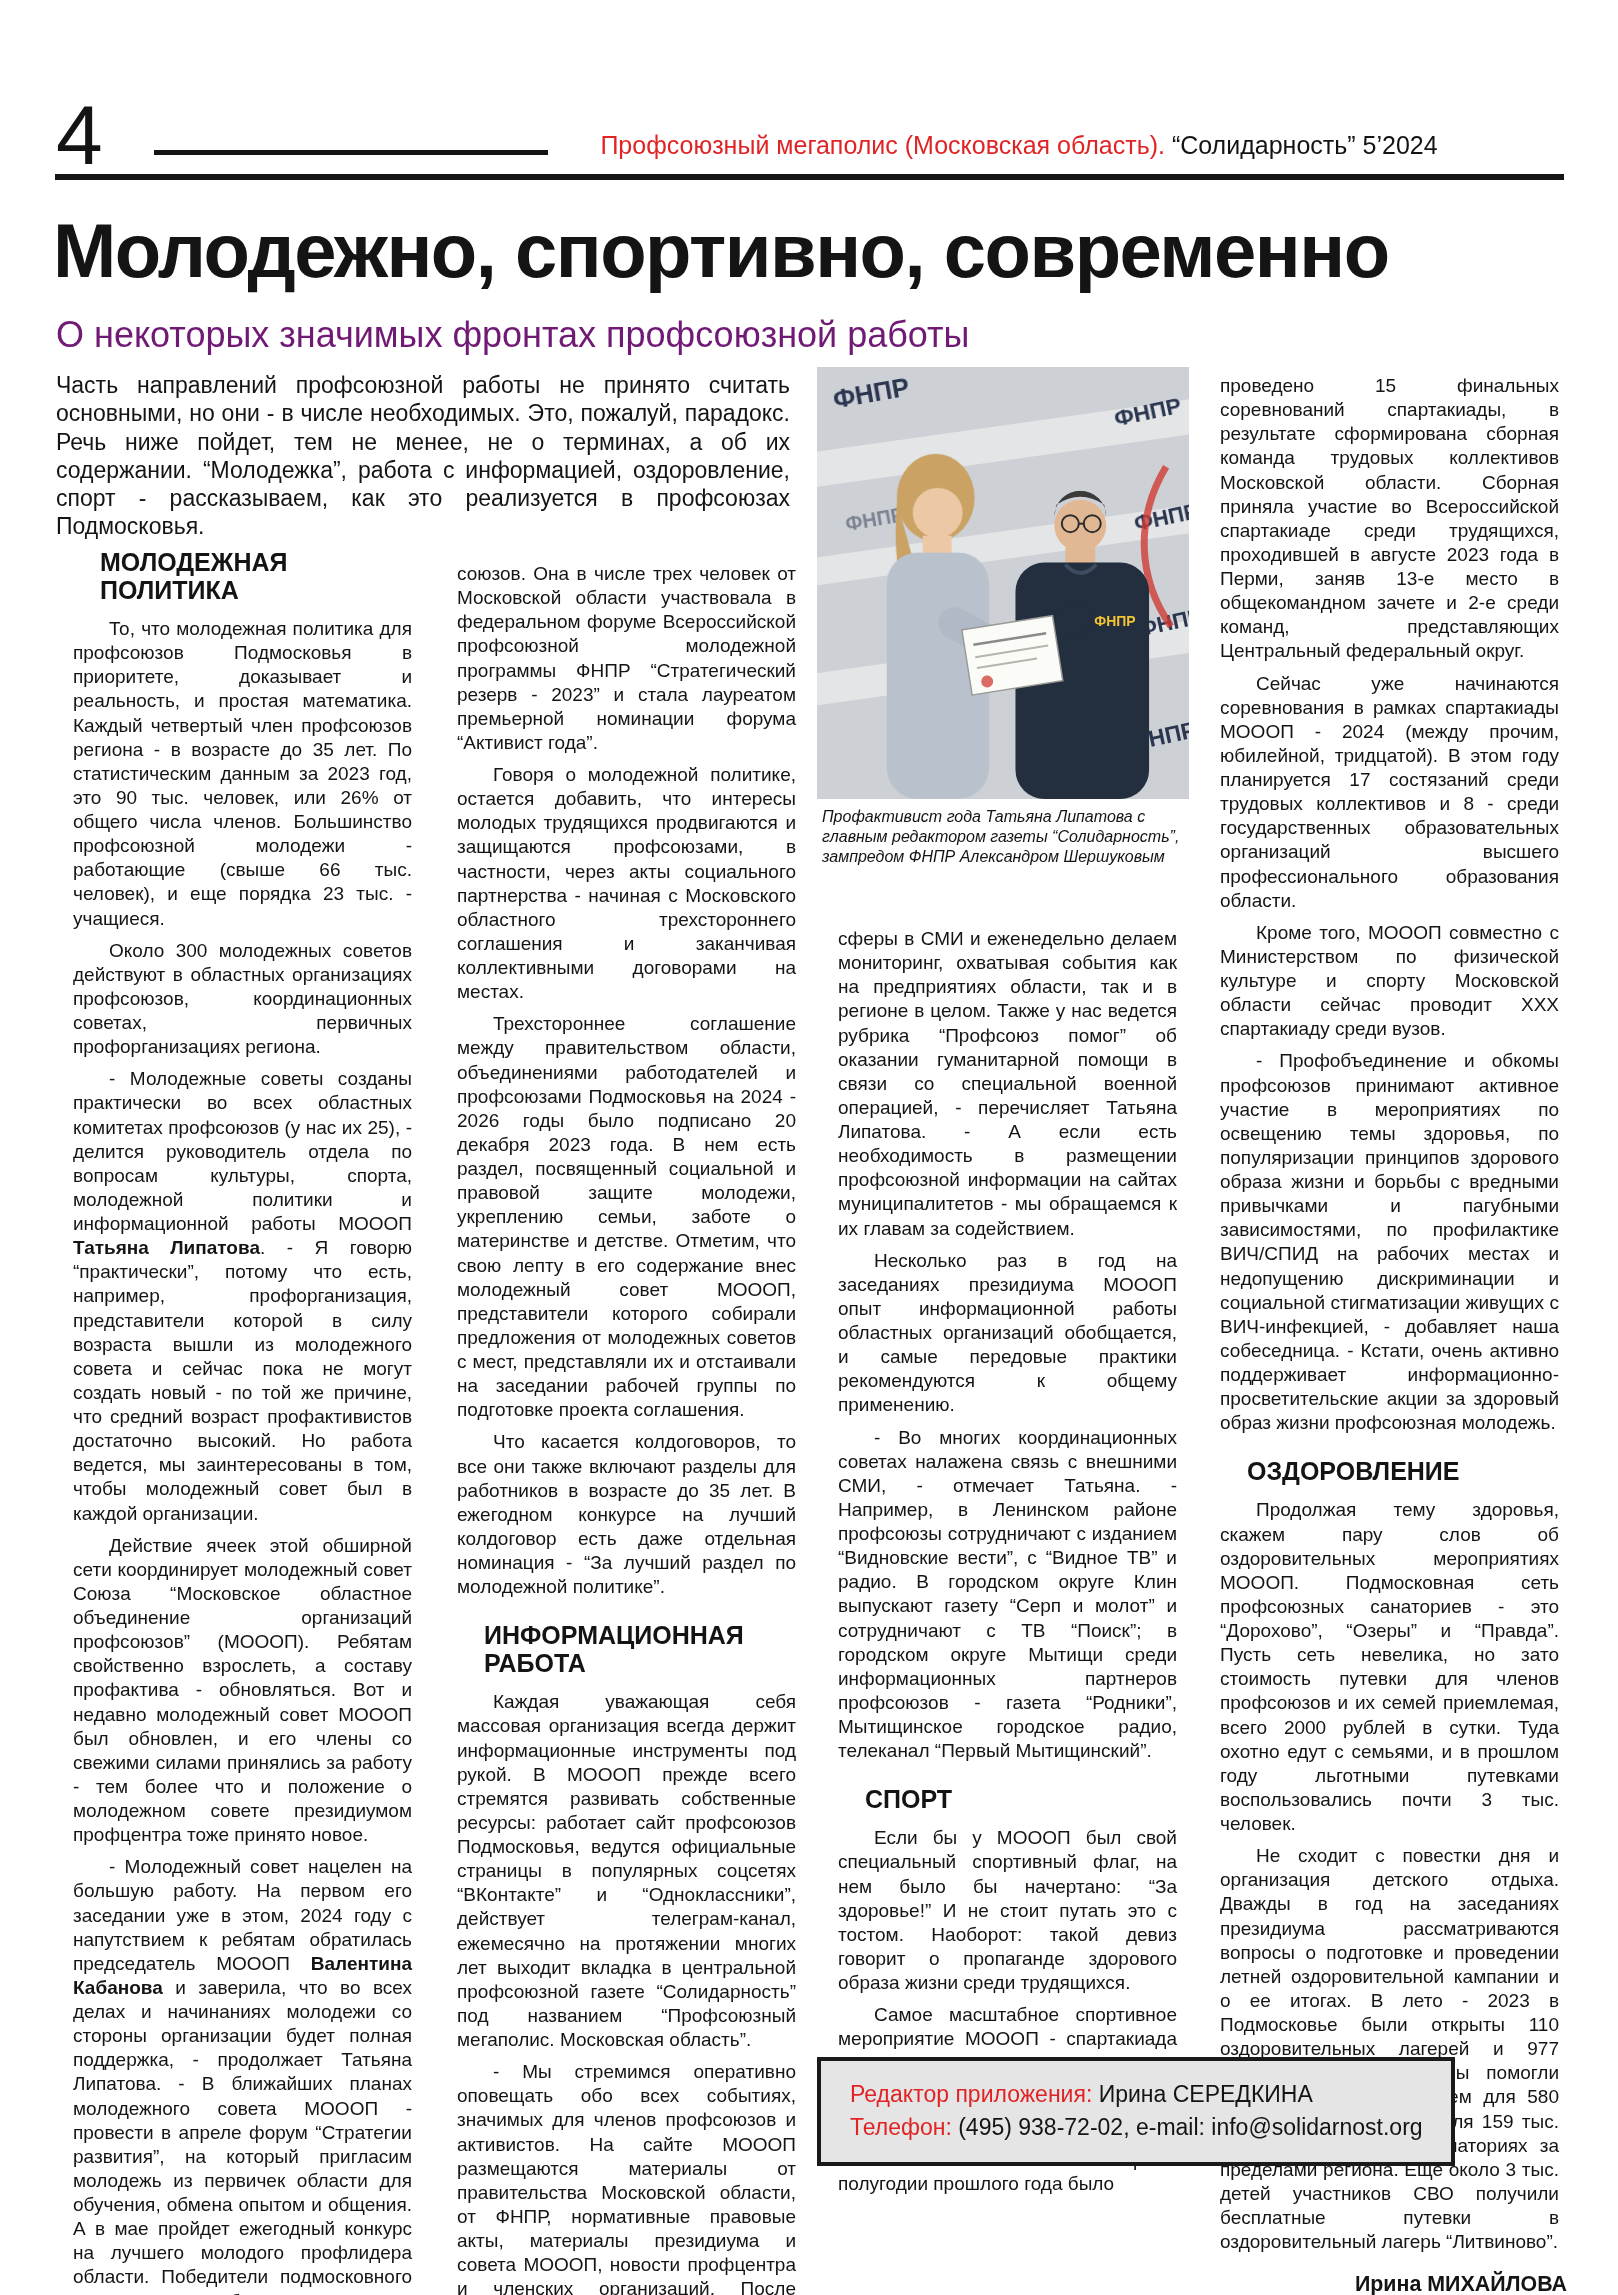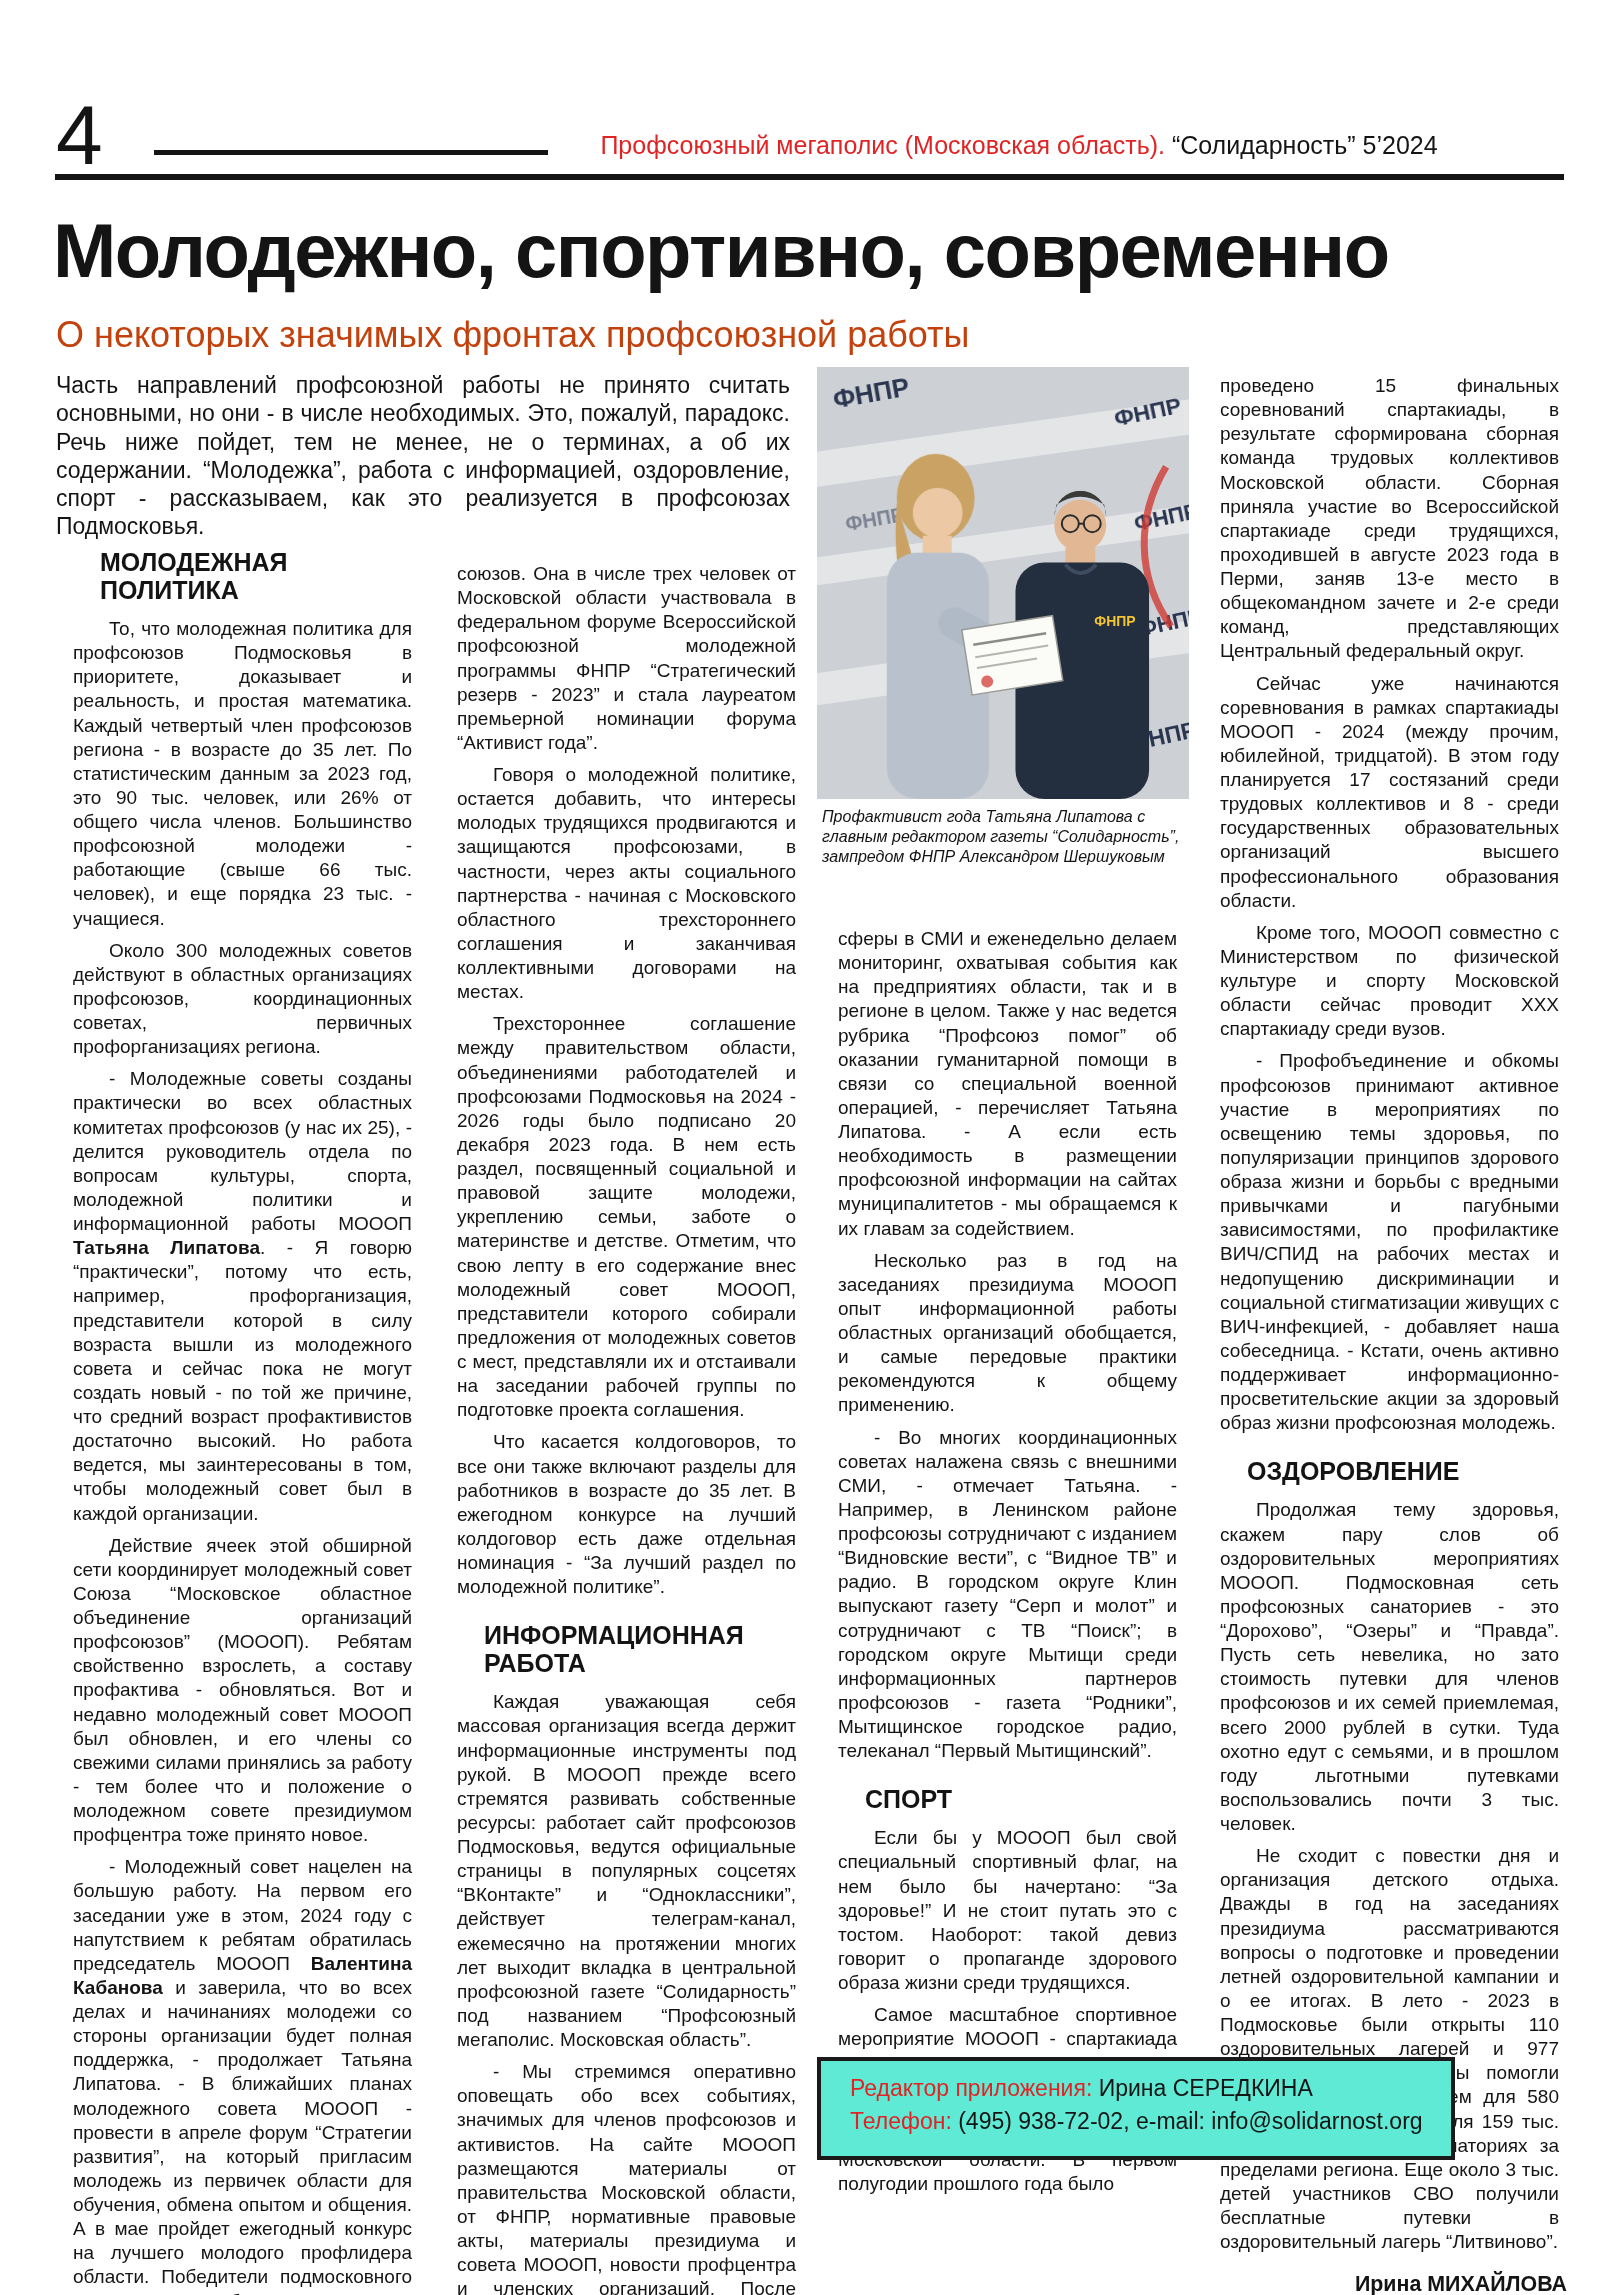--- a/index.html
+++ b/index.html
@@ -7,37 +7,37 @@
         font-family:"Liberation Sans",sans-serif;color:#141414;overflow:hidden;}
   
   .pagenum{position:absolute;left:56px;top:93px;font-size:84px;font-weight:400;line-height:1;}
   .rule-short{position:absolute;left:154px;top:150px;width:394px;height:4.5px;background:#141414;}
   .kicker{position:absolute;right:52px;top:131px;width:1096px;text-align:center;font-size:25px;white-space:nowrap;}
   .kicker .red{color:#e02425;}
   .top-rule{position:absolute;left:55px;top:174px;width:1509px;height:6px;background:#141414;}
   
   .headline{position:absolute;left:53px;top:211px;width:1525px;margin:0;
             font-size:76px;font-weight:700;letter-spacing:-1.5px;line-height:1.05;white-space:nowrap;}
-  .subtitle{position:absolute;left:56px;top:314px;margin:0;font-size:36px;font-weight:400;color:#c2410c;white-space:nowrap;}
+  .subtitle{position:absolute;left:56px;top:314px;margin:0;font-size:36px;font-weight:400;color:#701a75;white-space:nowrap;}
   
   .intro{position:absolute;left:56px;top:371px;width:734px;font-size:23px;line-height:1.23;
          font-weight:400;text-align:justify;}
   
   .col{position:absolute;width:355px;font-size:19px;line-height:1.27;text-align:justify;hyphens:auto;}
   .col .para{margin:8px;}
   .col .para.ind{text-indent:36px;}
   .sec{font-size:25px;font-weight:700;margin:22px 0 13px 0;padding-left:35px;text-align:left;line-height:1.12;}
   .sec.first{margin-top:0;}
   .byline{text-align:right;font-weight:700;font-size:21.4px;margin-top:17px;}
   
   .photo{position:absolute;left:817px;top:367px;width:372px;height:432px;background:#cdd0d4;overflow:hidden;}
   .caption{position:absolute;left:822px;top:807px;width:364px;font-size:16px;line-height:1.26;font-style:italic;text-align:left;}
   
   .footer{position:absolute;left:817px;top:2057px;width:638px;box-sizing:border-box;
-          background:#5eead4;border:4.5px solid #1a1a1a;padding:11px 21px 17px 29px;
+          background:#e5e5e5;border:4.5px solid #1a1a1a;padding:17px 21px 17px 29px;
           font-size:23px;line-height:1.45;text-align:left;}
   .flabel{color:#e02425;}
 </style>
 </head>
 <body>
 
 <div class="page">
 
   <div class="pagenum">4</div>
   <div class="rule-short"></div>

